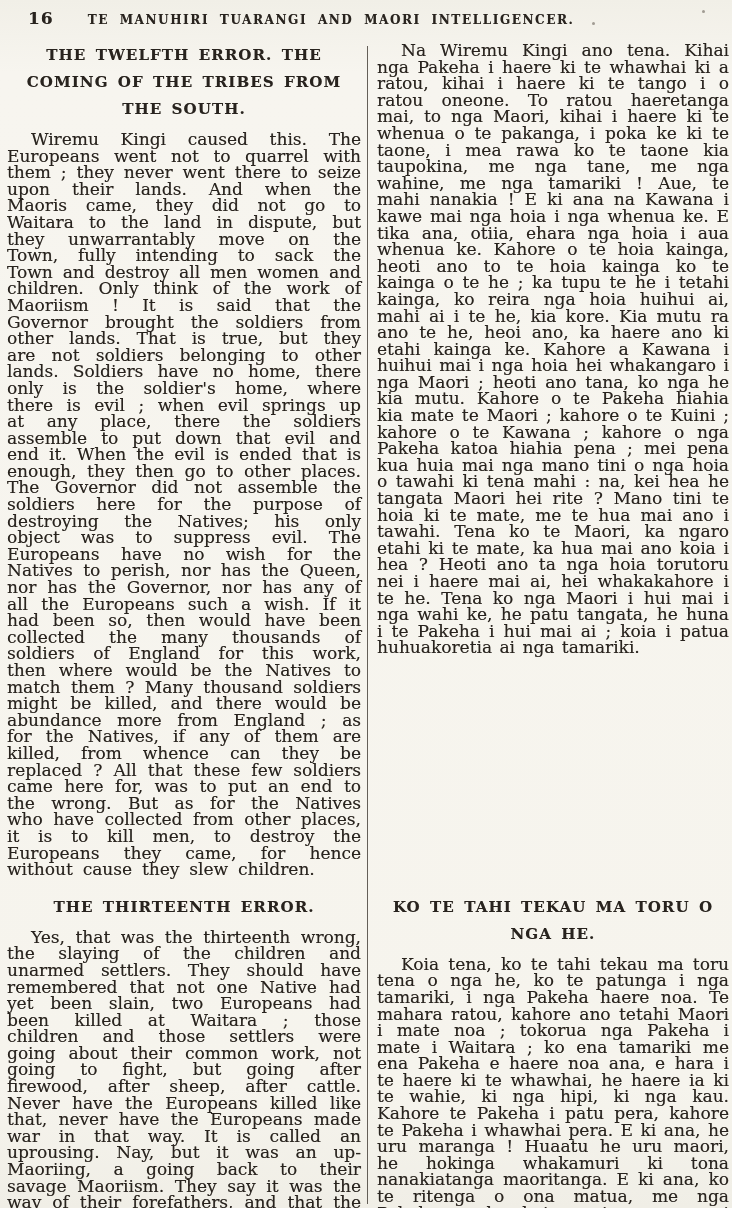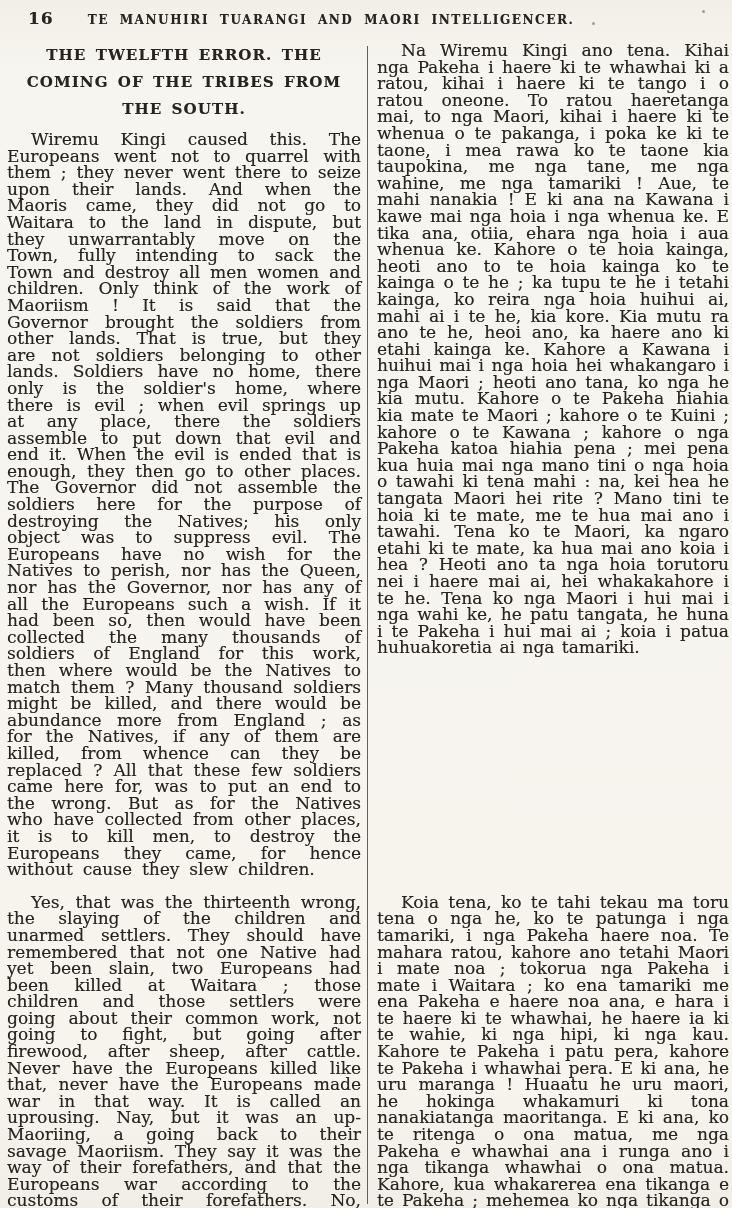--- a/index.html
+++ b/index.html
@@ -94,21 +94,23 @@
     <div class="sec sec-l1">
       <h2 class="col-heading">THE TWELFTH ERROR. THE COMING OF THE TRIBES FROM THE SOUTH.</h2>
       <p class="body-para"><span>Wiremu Kingi caused this. The Europeans went not to quarrel with them ; they never went there to seize upon their lands. And when the Maoris came, they did not go to Waitara to the land in dispute, but they unwarrantably move on the Town, fully intending to sack the Town and destroy all men women and children. Only think of the work of Maoriism ! It is said that the Governor brought the soldiers from other lands. That is true, but they are not soldiers belonging to other lands. Soldiers have no home, there only is the soldier's home, where there is evil ; when evil springs up at any place, there the soldiers assemble to put down that evil and end it. When the evil is ended that is enough, they then go to other places. The Governor did not assemble the soldiers here for the purpose of destroying the Natives; his only object was to suppress evil. The Europeans have no wish for the Natives to perish, nor has the Queen, nor has the Governor, nor has any of all the Europeans such a wish. If it had been so, then would have been collected the many thousands of soldiers of England for this work, then where would be the Natives to match them ? Many thousand soldiers might be killed, and there would be abundance more from England ; as for the Natives, if any of them are killed, from whence can they be replaced ? All that these few soldiers came here for, was to put an end to the wrong. But as for the Natives who have collected from other places, it is to kill men, to destroy the Europeans they came, for </span><span class="it">hence without cause they slew children.</span></p>
     </div>
 
     <div class="sec sec-r1" lang="mi">
       <p class="body-para"><span>Na Wiremu Kingi ano tena. Kihai nga Pakeha i haere ki te whawhai ki a ratou, kihai i haere ki te tango i o ratou oneone. To ratou haeretanga mai, to nga Maori, kihai i haere ki te whenua o te pakanga, i poka ke ki te taone, i mea rawa ko te taone kia taupokina, me nga tane, me nga wahine, me nga tamariki ! Aue, te mahi nanakia ! E ki ana na Kawana i kawe mai nga hoia i nga whenua ke. E tika ana, otiia, ehara nga hoia i aua whenua ke. Kahore o te hoia kainga, heoti ano to te hoia kainga ko te kainga o te he ; ka tupu te he i tetahi kainga, ko reira nga hoia huihui ai, mahi ai i te he, kia kore. Kia mutu ra ano te he, heoi ano, ka haere ano ki etahi kainga ke. Kahore a Kawana i huihui mai i nga hoia hei whakangaro i nga Maori ; heoti ano tana, ko nga he kia mutu. Kahore o te Pakeha hiahia kia mate te Maori ; kahore o te Kuini ; kahore o te Kawana ; kahore o nga Pakeha katoa hiahia pena ; mei pena kua huia mai nga mano tini o nga hoia o tawahi ki tena mahi : na, kei hea he tangata Maori hei rite ? Mano tini te hoia ki te mate, me te hua mai ano i tawahi. Tena ko te Maori, ka ngaro etahi ki te mate, ka hua mai ano koia i hea ? Heoti ano ta nga hoia torutoru nei i haere mai ai, hei whakakahore i te he. Tena ko nga Maori i hui mai i nga wahi ke, he patu tangata, he huna i te Pakeha i hui mai ai ; </span><span class="it">koia i patua huhuakoretia ai nga tamariki.</span></p>
     </div>
 
     <div class="sec sec-l2">
+      <h2 class="col-heading">THE THIRTEENTH ERROR.</h2>
       <p class="body-para"><span class="it">Yes, that was the thirteenth wrong,</span><span> the slaying of the children and unarmed settlers. They should have remembered that not one Native had yet been slain, two Europeans had been killed at Waitara ; those children and those settlers were going about their common work, not going to fight, but going after firewood, after sheep, after cattle. Never have the Europeans killed like that, never have the Europeans made war in that way. It is called an </span><span class="it">uprousing</span><span>. Nay, but it was an up-Maoriing, a going back to their savage Maoriism. They say it was the way of their forefathers, and that the Europeans war according to the customs of their forefathers. No, those customs are abandoned by the Europeans. If we had acted on the customs of our forefathers of former days,</span></p>
     </div>
 
     <div class="sec sec-r2" lang="mi">
+      <h2 class="col-heading">KO TE TAHI TEKAU MA TORU O NGA HE.</h2>
       <p class="body-para"><span class="it">Koia tena, ko te tahi tekau ma toru tena o nga he,</span><span> ko te patunga i nga tamariki, i nga Pakeha haere noa. Te mahara ratou, kahore ano tetahi Maori i mate noa ; tokorua nga Pakeha i mate i Waitara ; ko ena tamariki me ena Pakeha e haere noa ana, e hara i te haere ki te whawhai, he haere ia ki te wahie, ki nga hipi, ki nga kau. Kahore te Pakeha i patu pera, kahore te Pakeha i whawhai pera. E ki ana, he </span><span class="it">uru maranga</span><span> ! Huaatu he </span><span class="it">uru maori</span><span>, he hokinga whakamuri ki tona nanakiatanga maoritanga. E ki ana, ko te ritenga o ona matua, me nga Pakeha e whawhai ana i runga ano i nga tikanga whawhai o ona matua. Kahore, kua whakarerea ena tikanga e te Pakeha ; mehemea ko nga tikanga o o matou matua onamata, pena kua mano tini nga hoia kua</span></p>
     </div>
 
   </div>
 </div>
 
 </body></html>

